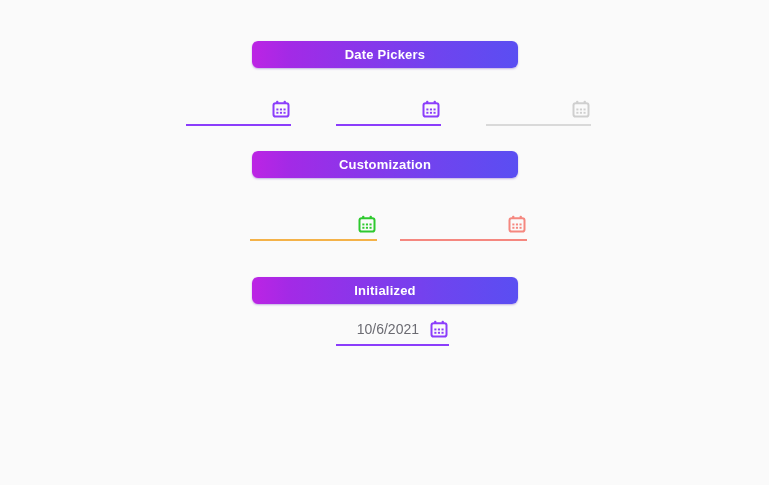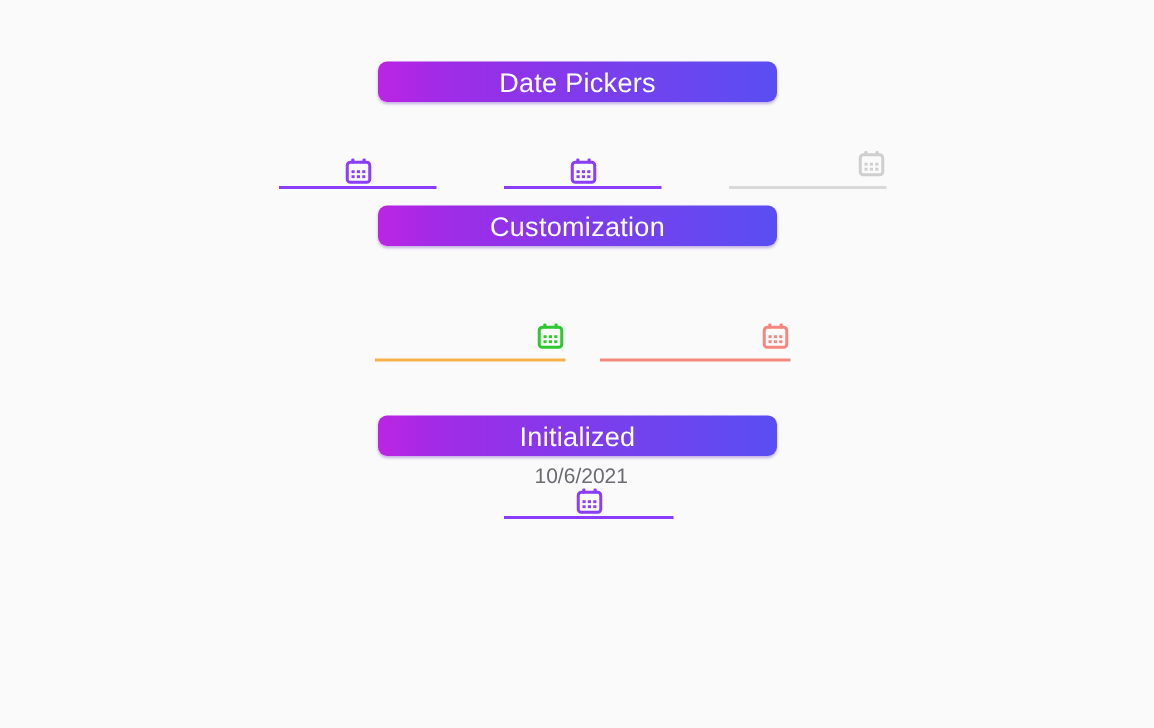--- a/index.html
+++ b/index.html
@@ -28,28 +28,28 @@
     height: 27px;
     border-radius: 6px;
     background: linear-gradient(90deg, #bc24e4 0%, #a32ae6 14%, #8a36ea 40%, #6f44ef 70%, #5a4ef2 100%);
     box-shadow: 0 1px 2px rgba(90, 40, 180, 0.35);
     display: flex;
     align-items: center;
     justify-content: center;
   }
   .section-header .label {
     color: #ffffff;
-    font-size: 18px;
-    font-weight: normal;
+    font-size: 13px;
+    font-weight: bold;
     letter-spacing: 0.2px;
     line-height: 1;
   }
 
   #hdr-date-pickers { top: 41px; }
-  #hdr-customization { top: 137px; }
+  #hdr-customization { top: 151px; }
   #hdr-initialized   { top: 277px; }
 
   
   .picker {
     position: absolute;
     height: 32px;
     box-sizing: border-box;
     display: flex;
     align-items: center;
     justify-content: flex-end;
@@ -65,21 +65,21 @@
   }
   .picker .cal-btn {
     width: 20px;
     height: 20px;
     display: block;
     flex: 0 0 auto;
   }
   .picker svg { display: block; }
 
   
-  .u-purple { border-bottom-color: #8b3dfb; flex-direction: column; }
+  .u-purple { border-bottom-color: #8b3dfb; }
   .u-grey   { border-bottom-color: #d9d9d9; }
   .u-orange { border-bottom-color: #f4b248; }
   .u-salmon { border-bottom-color: #f5877f; }
 
   
   #picker-basic      { left: 186px; top: 94px;  width: 105px; }
   #picker-secondary  { left: 336px; top: 94px;  width: 105px; }
   #picker-disabled   { left: 486px; top: 94px;  width: 105px; }
 
   

